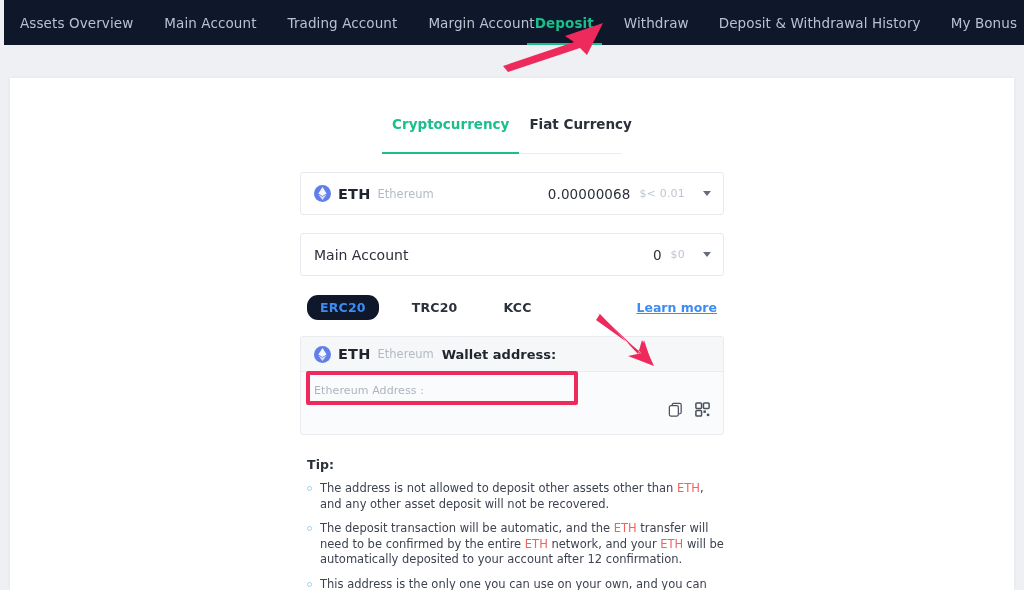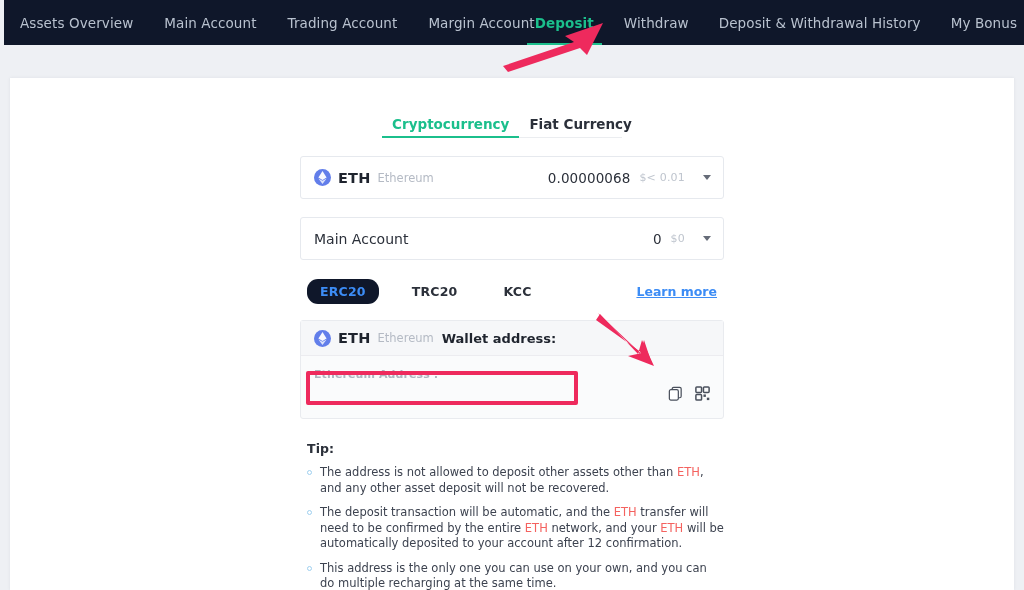--- a/index.html
+++ b/index.html
@@ -89,21 +89,21 @@
     display: flex;
     justify-content: center;
     gap: 0;
     border-bottom: 1px solid #ebedf0;
     width: 220px;
     margin: 0 auto;
   }
   .cur-tab {
     position: relative;
     font-size: 13.5px;
-    padding: 6px 10px 5px 10px;
+    padding: 6px 10px 21px 10px;
     color: #2b303a;
     font-weight: 600;
     cursor: pointer;
     white-space: nowrap;
   }
   .cur-tab.active {
     color: #1bbf8c;
   }
   .cur-tab.active::after {
     content: "";
@@ -220,21 +220,20 @@
   .wallet-label {
     font-size: 13px;
     color: #1f242e;
     font-weight: 700;
     margin-left: 8px;
   }
   .addr-body {
     position: relative;
     padding: 12px 13px 16px 13px;
     min-height: 62px;
-    font-weight: bold;
   }
   .addr-caption {
     font-size: 11px;
     color: #aeb4bf;
     letter-spacing: 0.1px;
   }
   .addr-value {
     margin-top: 6px;
     font-family: "DejaVu Sans Mono", monospace;
     font-size: 12.5px;

